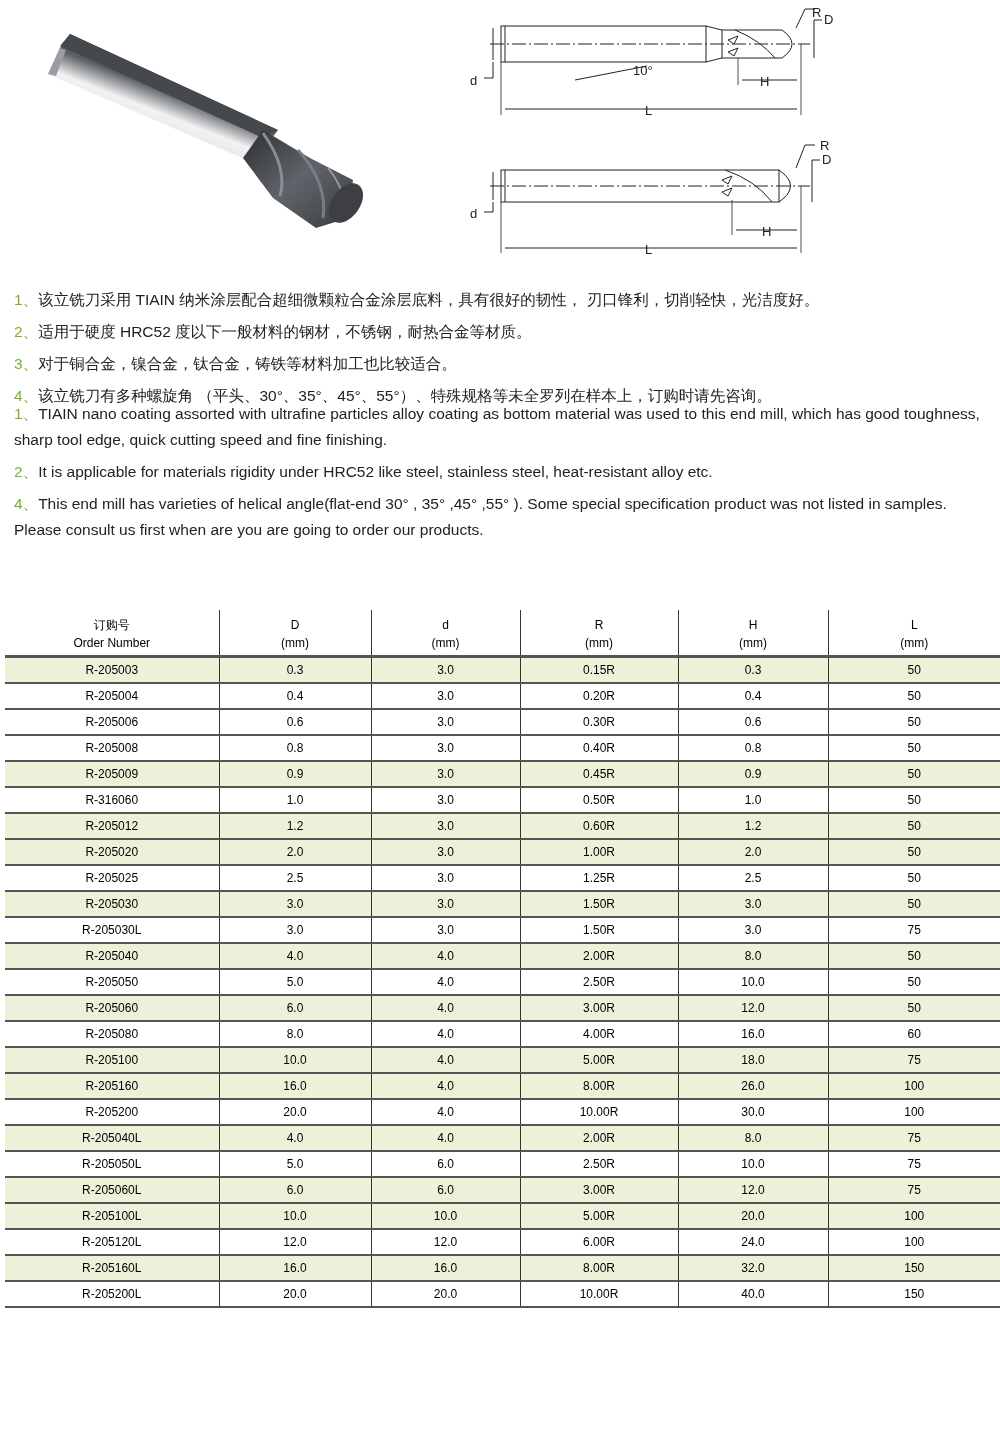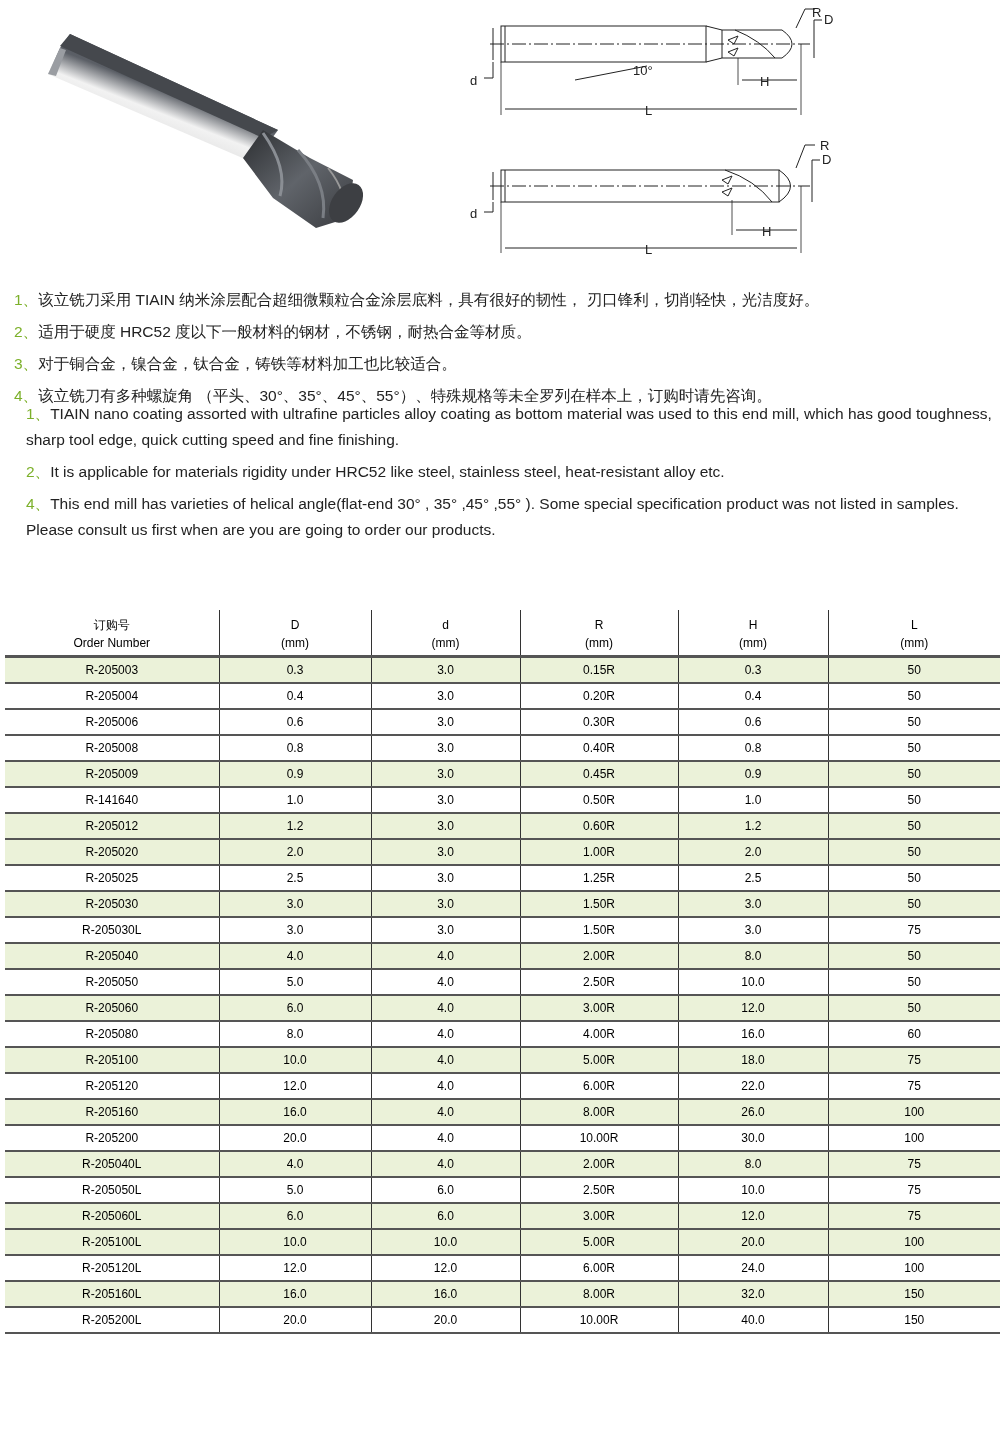--- a/index.html
+++ b/index.html
@@ -3,21 +3,21 @@
 <meta charset="utf-8">
 <style>
   html, body { margin:0; padding:0; background:#ffffff; }
   body { width:1000px; height:1439px; position:relative; overflow:hidden; font-family:"Liberation Sans", "DejaVu Sans", sans-serif; color:#222; }
   .photo { position:absolute; left:0; top:0; width:400px; height:260px; }
   .diagram { position:absolute; left:460px; top:0; width:380px; height:260px; }
   .notes { position:absolute; left:14px; top:287px; width:980px; font-size:15.5px; color:#222; }
   .note { line-height:26px; margin:0 0 6px 0; }
   .note .num { color:#7cb02a; }
   .notes-en { position:absolute; left:14px; top:401px; width:980px; font-size:15.5px; color:#222; }
-  .notes-en .note { line-height:26px; margin:0 0 6px 12px; }
+  .notes-en .note { line-height:26px; margin:0 0 6px 0; }
   table.spec { position:absolute; left:5px; top:610px; width:995px; border-collapse:collapse; font-size:12px; color:#000000; }
   table.spec th { font-weight:normal; line-height:18px; padding:0 0 3px 0; text-align:center; border-left:1px solid #333; border-bottom:3px solid #555; vertical-align:bottom; height:42px; }
   table.spec th:first-child { border-left:none; }
   table.spec td { text-align:center; height:24px; line-height:24px; padding:0; border-left:1px solid #333; border-bottom:2px solid #555; }
   table.spec td:first-child { border-left:none; }
   table.spec tr.odd td { background:#ebf2d9; }
   col.c0 { width:214px; } col.c1 { width:152px; } col.c2 { width:149px; } col.c3 { width:158px; } col.c4 { width:150px; } col.c5 { width:172px; }
 </style>
 </head>
 <body>
@@ -192,21 +192,21 @@
       </tr>
       <tr class="odd">
         <td>R-205009</td>
         <td>0.9</td>
         <td>3.0</td>
         <td>0.45R</td>
         <td>0.9</td>
         <td>50</td>
       </tr>
       <tr class="even">
-        <td>R-141640</td>
+        <td>R-316060</td>
         <td>1.0</td>
         <td>3.0</td>
         <td>0.50R</td>
         <td>1.0</td>
         <td>50</td>
       </tr>
       <tr class="odd">
         <td>R-205012</td>
         <td>1.2</td>
         <td>3.0</td>
@@ -277,28 +277,20 @@
         <td>4.00R</td>
         <td>16.0</td>
         <td>60</td>
       </tr>
       <tr class="odd">
         <td>R-205100</td>
         <td>10.0</td>
         <td>4.0</td>
         <td>5.00R</td>
         <td>18.0</td>
-        <td>75</td>
-      </tr>
-      <tr class="even">
-        <td>R-205120</td>
-        <td>12.0</td>
-        <td>4.0</td>
-        <td>6.00R</td>
-        <td>22.0</td>
         <td>75</td>
       </tr>
       <tr class="odd">
         <td>R-205160</td>
         <td>16.0</td>
         <td>4.0</td>
         <td>8.00R</td>
         <td>26.0</td>
         <td>100</td>
       </tr>

